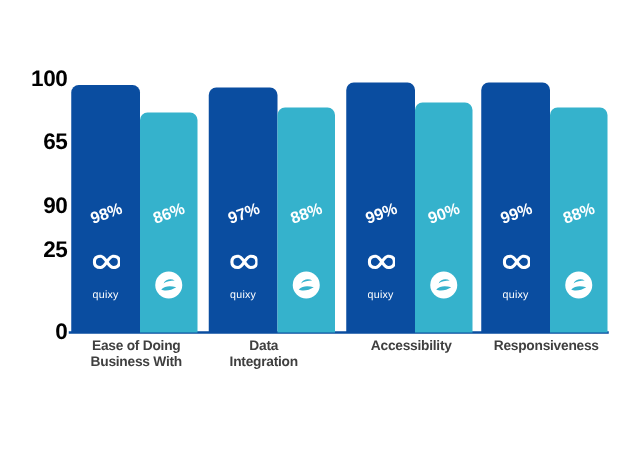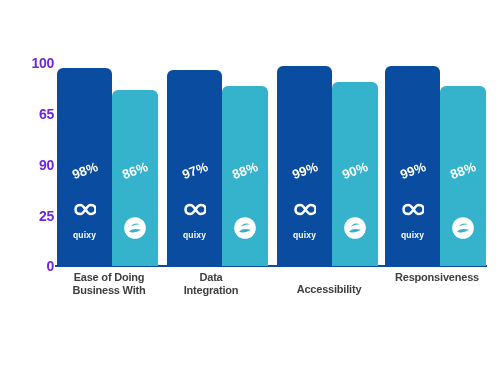--- a/index.html
+++ b/index.html
@@ -25,23 +25,23 @@
     position: absolute;
     left: 18px;
     top: 58px;
     width: 36px;
     height: 210px;
   }
   .y-tick {
     position: absolute;
     right: 0;
     transform: translateY(-50%);
-    font-size: 14px;
+    font-size: 18px;
     font-weight: 700;
-    color: #6d28d9;
+    color: #000000;
     letter-spacing: -0.3px;
     text-align: left;
     white-space: nowrap;
   }
 
   .axis-baseline {
     position: absolute;
     left: 55px;
     top: 265px;
     width: 432px;
@@ -91,21 +91,21 @@
     transform: translateX(-50%);
     width: 44px;
     text-align: center;
   }
   .logo-mark { display: block; margin: 0 auto; }
   .logo-word {
     display: block;
     margin-top: 13px;
     color: #ffffff;
     font-size: 8.5px;
-    font-weight: 700;
+    font-weight: 400;
     letter-spacing: 0.2px;
   }
 
   
   .x-labels {
     position: absolute;
     left: 55px;
     top: 271px;
     width: 435px;
     height: 40px;
@@ -123,21 +123,21 @@
 </style>
 </head>
 <body>
 
 <div id="chart-root">
 
   <div class="y-axis">
     <div class="y-tick" style="top:5px">100</div>
     <div class="y-tick" style="top:56px">65</div>
     <div class="y-tick" style="top:107px">90</div>
-    <div class="y-tick" style="top:158px">25</div>
+    <div class="y-tick" style="top:142px">25</div>
     <div class="y-tick" style="top:208px">0</div>
   </div>
 
   <div class="axis-baseline"></div>
 
   <div class="plot">
 
     <div class="group" style="left:2px; width:102px;">
       <div class="bar primary" style="left:0px; width:55px; height:198px;">
         <span class="bar-value">98%</span>
@@ -230,21 +230,21 @@
 
   <div class="x-labels">
     <div class="x-label" style="left:2px; width:104px;">
       <div>Ease of Doing</div>
       <div>Business With</div>
     </div>
     <div class="x-label" style="left:104px; width:104px;">
       <div>Data</div>
       <div>Integration</div>
     </div>
-    <div class="x-label" style="left:222px; width:104px;margin-top:12px;">
+    <div class="x-label" style="left:222px; width:104px;">
       <div>Accessibility</div>
       <div></div>
     </div>
     <div class="x-label" style="left:330px; width:104px;">
       <div>Responsiveness</div>
       <div></div>
     </div>
   </div>
 
 </div>

